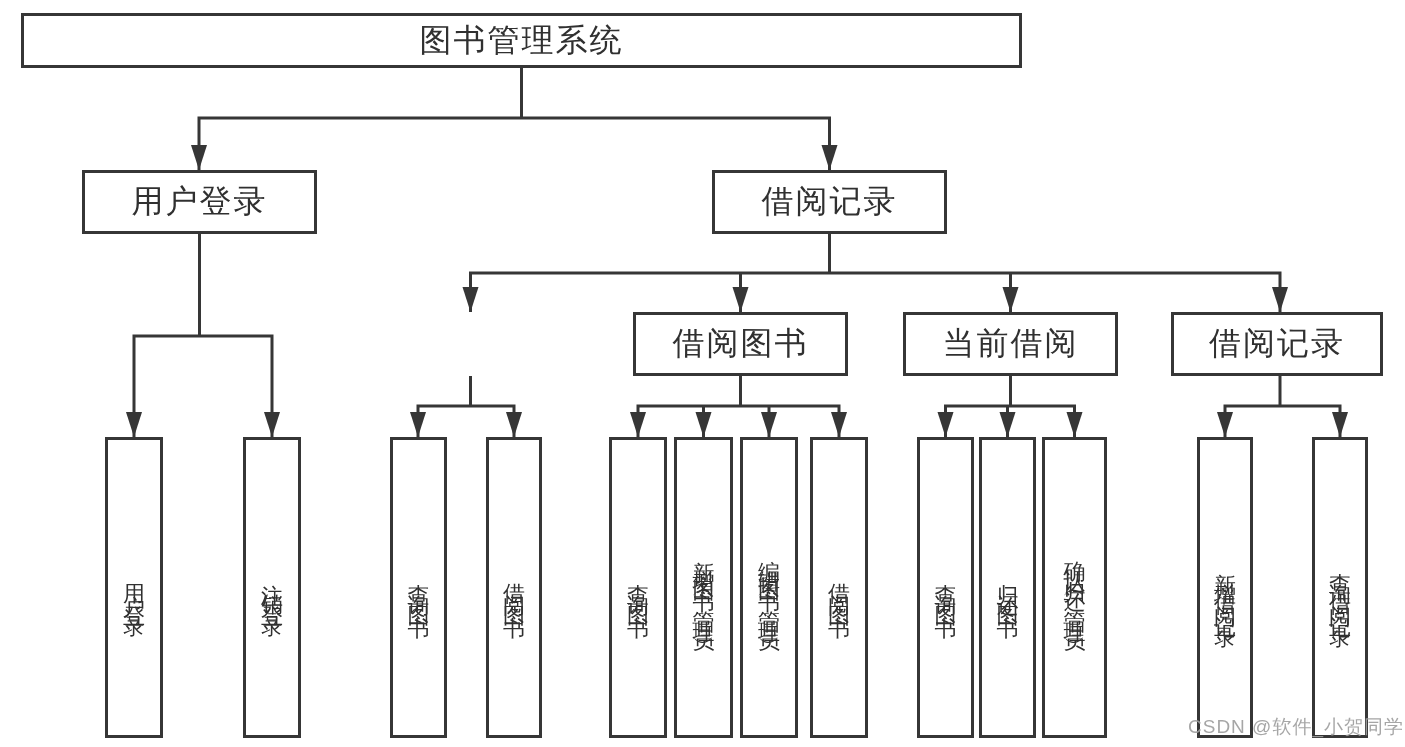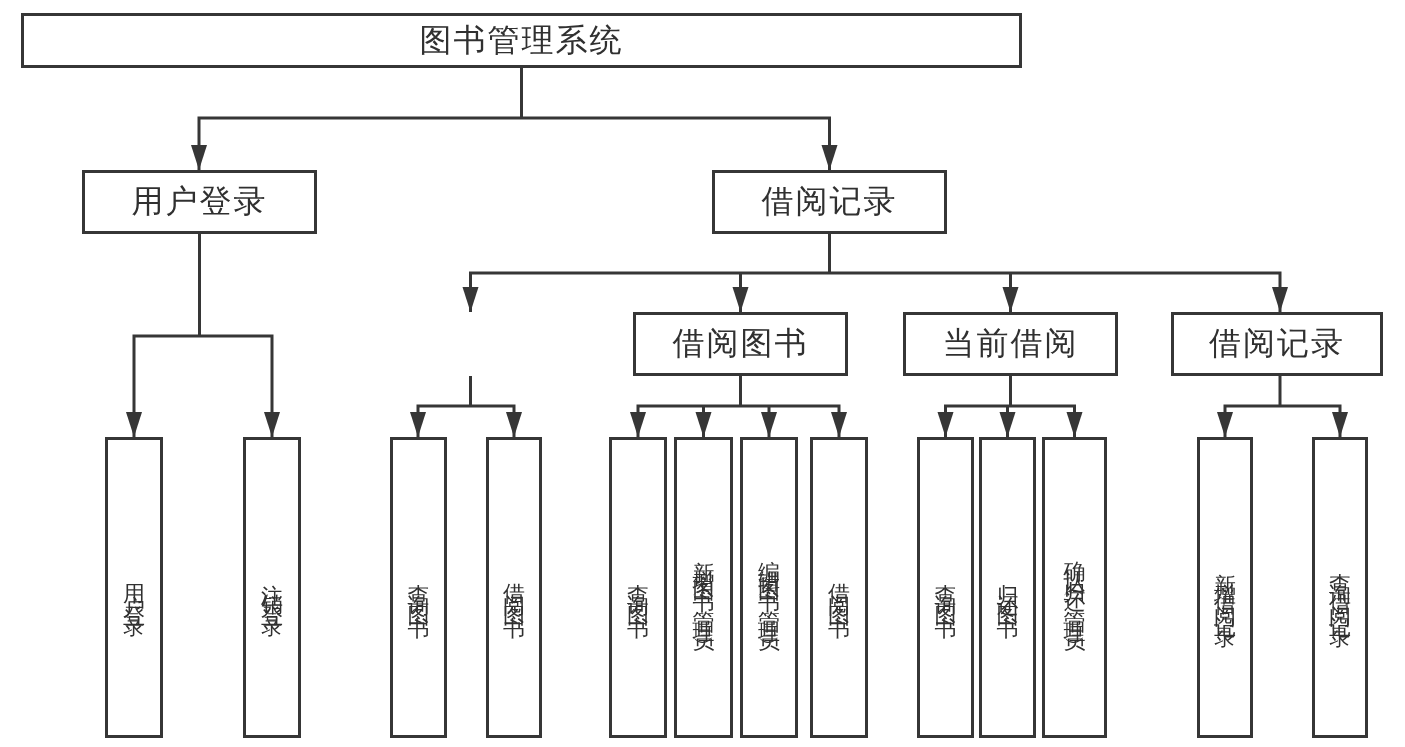--- a/index.html
+++ b/index.html
@@ -157,14 +157,15 @@
     <span>确认归还（管理员）</span>
   </div>
 
   <div class="box v" style="left:1197px;top:437px;width:56px;height:301px">
     <span>新增借阅记录</span>
   </div>
   <div class="box v" style="left:1312px;top:437px;width:56px;height:301px">
     <span>查询借阅记录</span>
   </div>
 
+  <div class="watermark">CSDN @软件_小贺同学</div>
 
 </div>
 
 </body></html>

